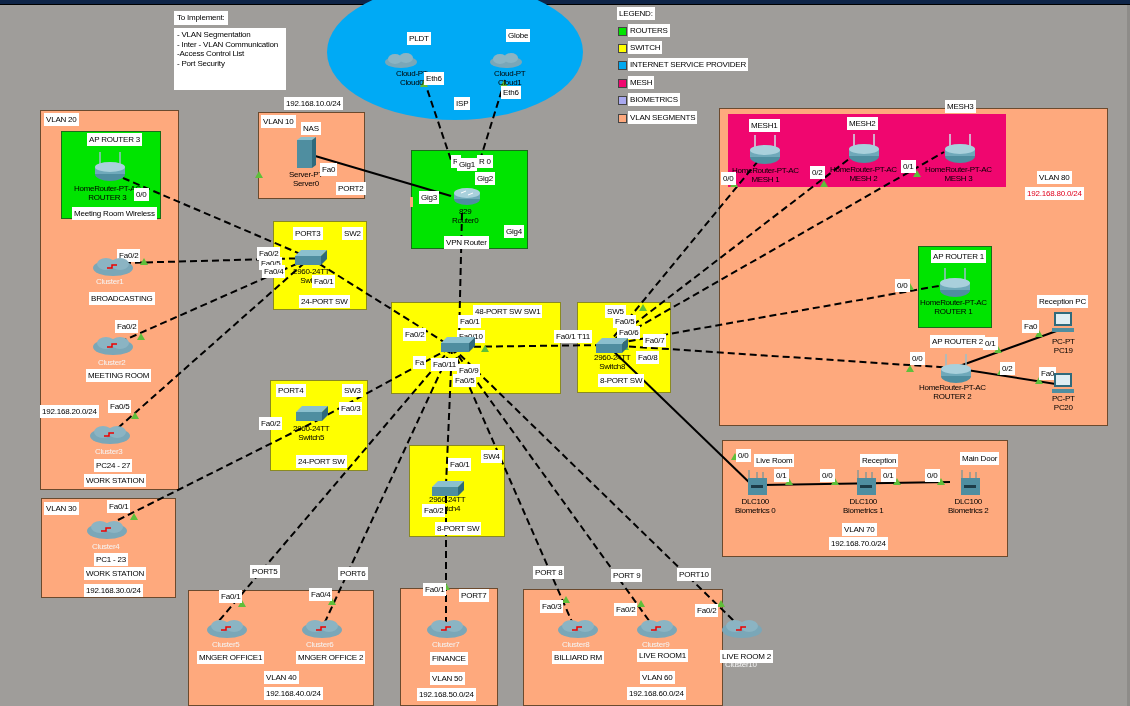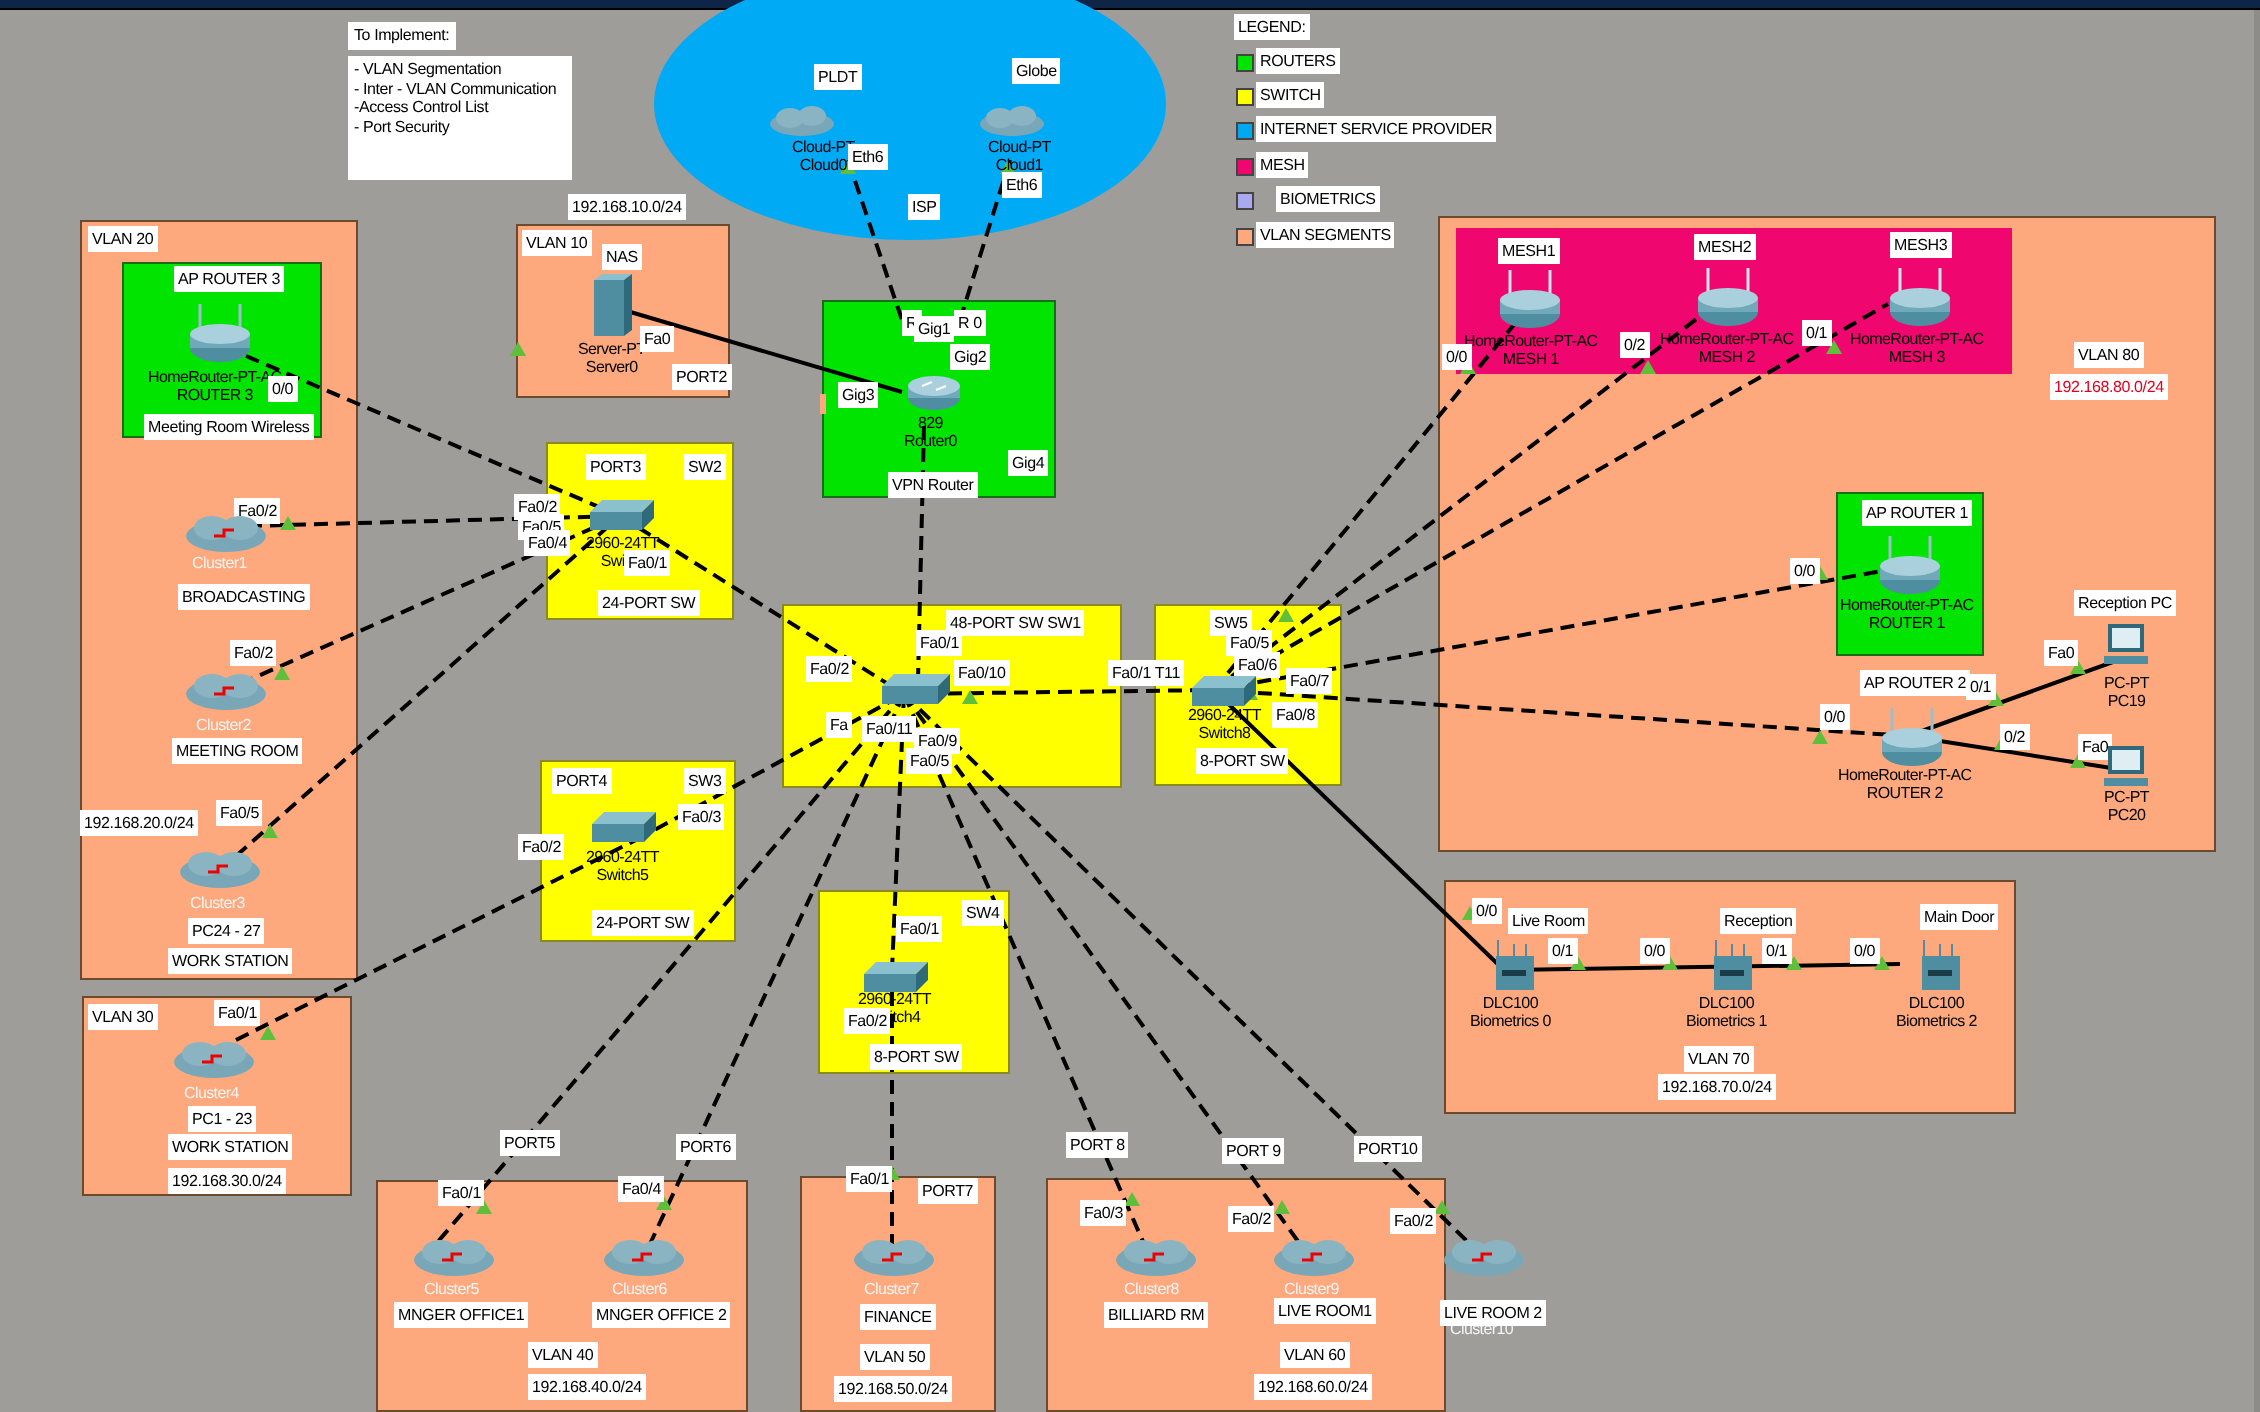--- a/index.html
+++ b/index.html
@@ -127,21 +127,21 @@
 <div>
   <div class="legend-sw" style="left:618px;top:27px;background:#00e400;"></div>
   <div class="lbl" style="left:628px;top:24px;">ROUTERS</div>
   <div class="legend-sw" style="left:618px;top:44px;background:#ffff00;"></div>
   <div class="lbl" style="left:628px;top:41px;">SWITCH</div>
   <div class="legend-sw" style="left:618px;top:61px;background:#00a8f0;"></div>
   <div class="lbl" style="left:628px;top:58px;">INTERNET SERVICE PROVIDER</div>
   <div class="legend-sw" style="left:618px;top:79px;background:#f0066f;"></div>
   <div class="lbl" style="left:628px;top:76px;">MESH</div>
   <div class="legend-sw" style="left:618px;top:96px;background:#a9a9f0;"></div>
-  <div class="lbl" style="left:628px;top:93px;margin-left:10px;">BIOMETRICS</div>
+  <div class="lbl" style="left:628px;top:93px;">BIOMETRICS</div>
   <div class="legend-sw" style="left:618px;top:114px;background:#fea97d;"></div>
   <div class="lbl" style="left:628px;top:111px;">VLAN SEGMENTS</div>
 </div>
 
 <div class="lbl" style="left:407px;top:32px;">PLDT</div>
 <div class="lbl" style="left:506px;top:29px;">Globe</div>
 <div class="lbl" style="left:454px;top:97px;">ISP</div>
 <svg style="position:absolute;left:383px;top:51px;" width="36" height="18">
   <ellipse cx="18" cy="11" rx="16" ry="6" fill="#7aa7b8"></ellipse>
     <ellipse cx="12" cy="8" rx="7" ry="5" fill="#8bb4c3"></ellipse>
@@ -264,21 +264,21 @@
     <polygon points="26,6 32,0 32,9 26,15" fill="#2f6a7c"></polygon>
 </svg>
 <div class="lbl" style="left:339px;top:402px;">Fa0/3</div>
 <div class="lbl" style="left:259px;top:417px;">Fa0/2</div>
 <div class="dev" style="left:293px;top:424px;"><span>2960-24TT</span><br><span>Switch5</span></div>
 <div class="lbl" style="left:296px;top:455px;">24-PORT SW</div>
 
 <div class="lbl" style="left:473px;top:305px;"><span>48-PORT SW</span> <span>SW1</span></div>
 <div class="lbl" style="left:458px;top:315px;">Fa0/1</div>
 <div class="lbl" style="left:403px;top:328px;">Fa0/2</div>
-<div class="lbl" style="left:477px;top:330px;">Fa0/10</div>
+<div class="lbl" style="left:457px;top:330px;">Fa0/10</div>
 <svg style="position:absolute;left:441px;top:337px;" width="34" height="16">
   <polygon points="0,6 6,0 34,0 28,6" fill="#8bc0ce"></polygon>
     <rect x="0" y="6" width="28" height="9" fill="#4f8ea0"></rect>
     <polygon points="28,6 34,0 34,9 28,15" fill="#2f6a7c"></polygon>
 </svg>
 <div class="lbl" style="left:413px;top:356px;">Fa</div>
 <div class="lbl" style="left:431px;top:358px;">Fa0/11</div>
 <div class="lbl" style="left:457px;top:364px;">Fa0/9</div>
 <div class="lbl" style="left:453px;top:374px;">Fa0/5</div>
 
@@ -371,21 +371,21 @@
 </svg>
 <div class="dev cl-name" style="left:725px;top:660px;">Cluster10</div>
 <div class="lbl" style="left:552px;top:651px;">BILLIARD RM</div>
 <div class="lbl" style="left:637px;top:649px;">LIVE ROOM1</div>
 <div class="lbl" style="left:720px;top:650px;">LIVE ROOM 2</div>
 <div class="lbl" style="left:640px;top:671px;">VLAN 60</div>
 <div class="lbl" style="left:627px;top:687px;">192.168.60.0/24</div>
 
 <div class="lbl" style="left:749px;top:119px;">MESH1</div>
 <div class="lbl" style="left:847px;top:117px;">MESH2</div>
-<div class="lbl" style="left:945px;top:116px;">MESH3</div>
+<div class="lbl" style="left:945px;top:100px;">MESH3</div>
 <svg style="position:absolute;left:749px;top:135px;" width="32" height="30">
   <line x1="6" y1="0" x2="6" y2="12" stroke="#cfe3ea" stroke-width="1.5"></line>
     <line x1="26" y1="0" x2="26" y2="12" stroke="#cfe3ea" stroke-width="1.5"></line>
   <ellipse cx="16" cy="22" rx="15" ry="7" fill="#4f8ea0"></ellipse>
     <rect x="1" y="15" width="30" height="7" fill="#6fa9ba"></rect>
     <ellipse cx="16" cy="15" rx="15" ry="5" fill="#a9d0dc"></ellipse>
 </svg>
 <svg style="position:absolute;left:848px;top:134px;" width="32" height="30">
   <line x1="6" y1="0" x2="6" y2="12" stroke="#cfe3ea" stroke-width="1.5"></line>
     <line x1="26" y1="0" x2="26" y2="12" stroke="#cfe3ea" stroke-width="1.5"></line>

